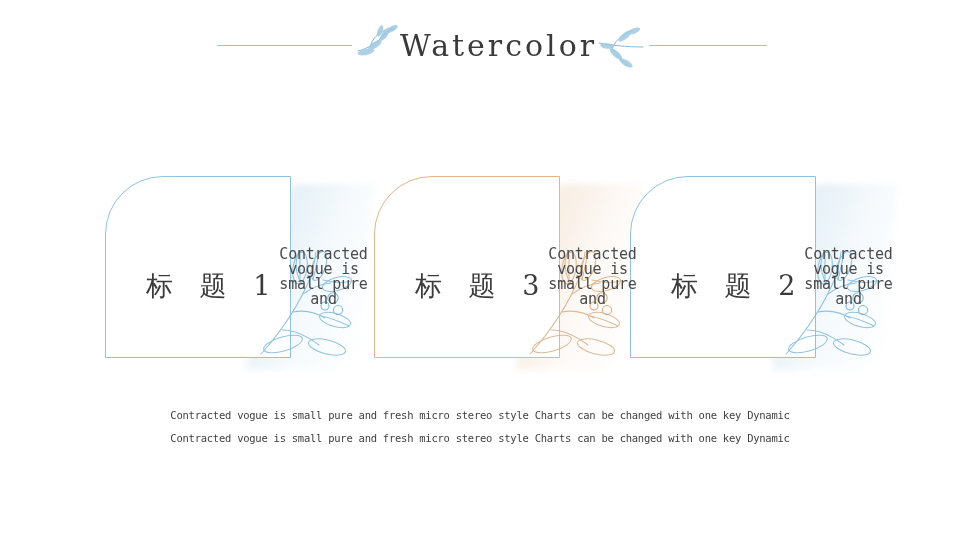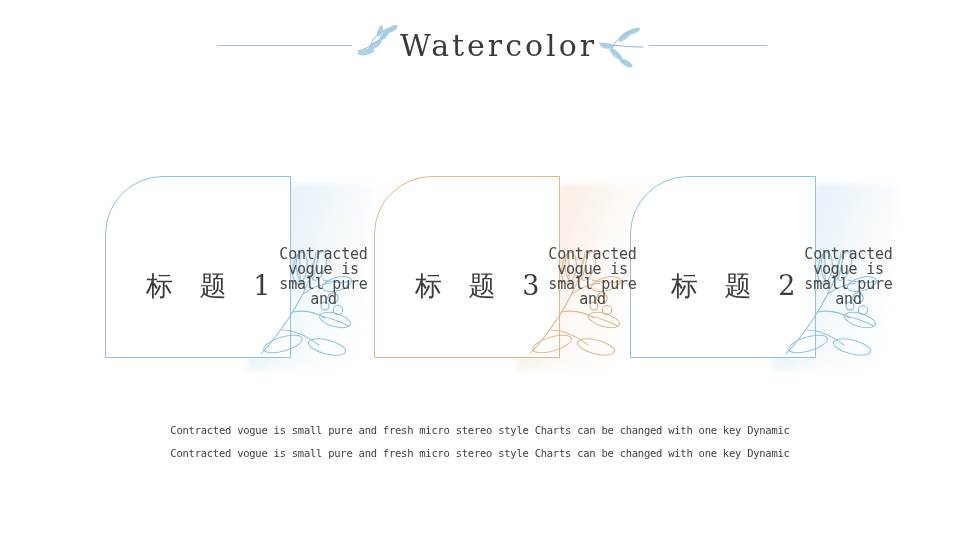--- a/index.html
+++ b/index.html
@@ -160,21 +160,20 @@
     letter-spacing: -0.2px;
   }
 
   
   .footer {
     position: absolute;
     left: 0;
     top: 404px;
     width: 960px;
     text-align: center;
-    margin-top: 15px;
   }
   .footer-line {
     font-family: "DejaVu Sans Mono", "Liberation Mono", monospace;
     font-size: 10.5px;
     line-height: 23px;
     color: #3f3f3f;
     letter-spacing: -0.25px;
     white-space: nowrap;
   }
 </style>

